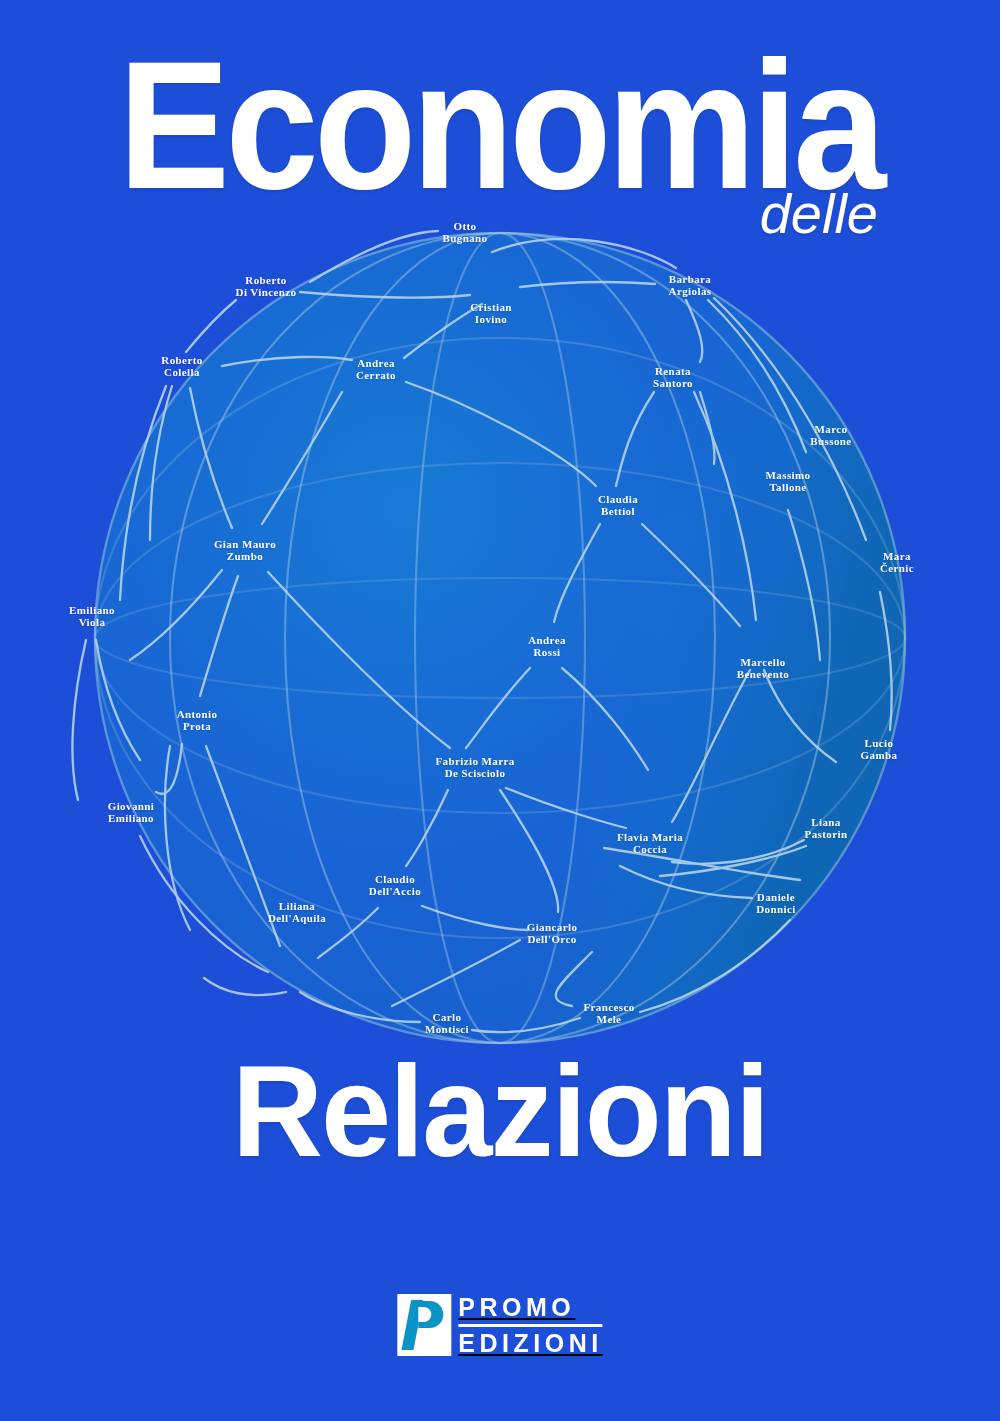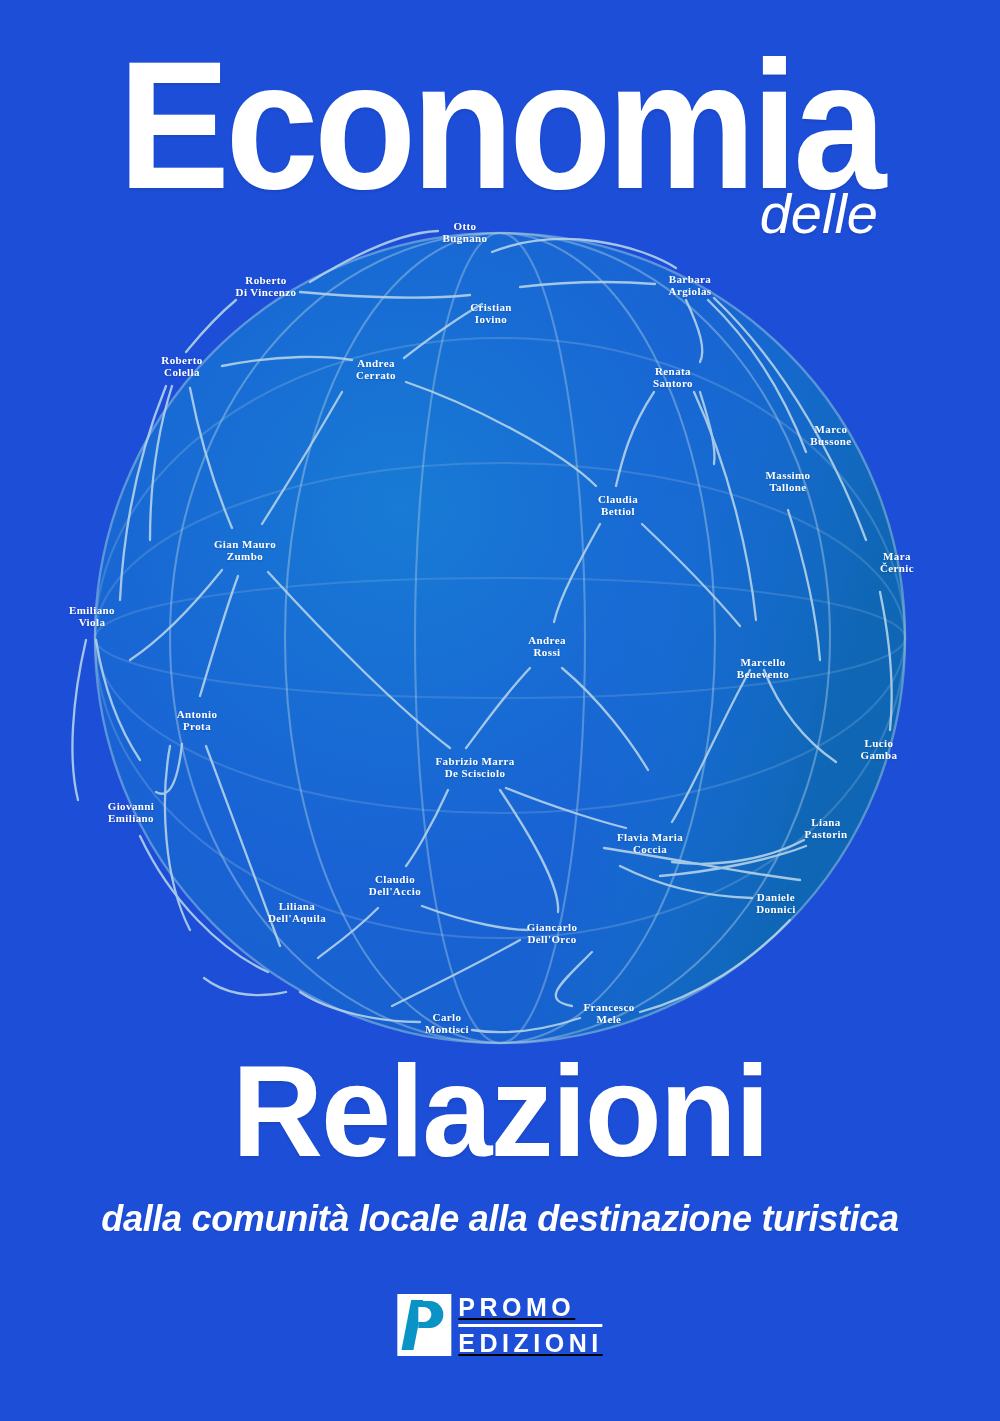--- a/index.html
+++ b/index.html
@@ -306,21 +306,20 @@
       <div class="node" style="left: 650px; top: 843px;"><div>Flavia Maria</div><div>Coccia</div></div>
       <div class="node" style="left: 395px; top: 885px;"><div>Claudio</div><div>Dell'Accio</div></div>
       <div class="node" style="left: 776px; top: 903px;"><div>Daniele</div><div>Donnici</div></div>
       <div class="node" style="left: 552px; top: 933px;"><div>Giancarlo</div><div>Dell'Orco</div></div>
       <div class="node" style="left: 297px; top: 912px;"><div>Liliana</div><div>Dell'Aquila</div></div>
       <div class="node" style="left: 609px; top: 1013px;"><div>Francesco</div><div>Mele</div></div>
       <div class="node" style="left: 447px; top: 1023px;"><div>Carlo</div><div>Montisci</div></div>
     </div>
 
   <div class="title-second">Relazioni</div>
-  <div class="subtitle">dalla comunità locale alla destinazione turistica</div>
 
   <div class="logo">
     <div class="logo-mark">
       <div class="bar"></div>
       <div class="bowl"></div>
       <div class="bowl-in"></div>
     </div>
     <div class="logo-text">
       <div class="logo-line">PROMO</div>
       <div class="logo-rule"></div>

